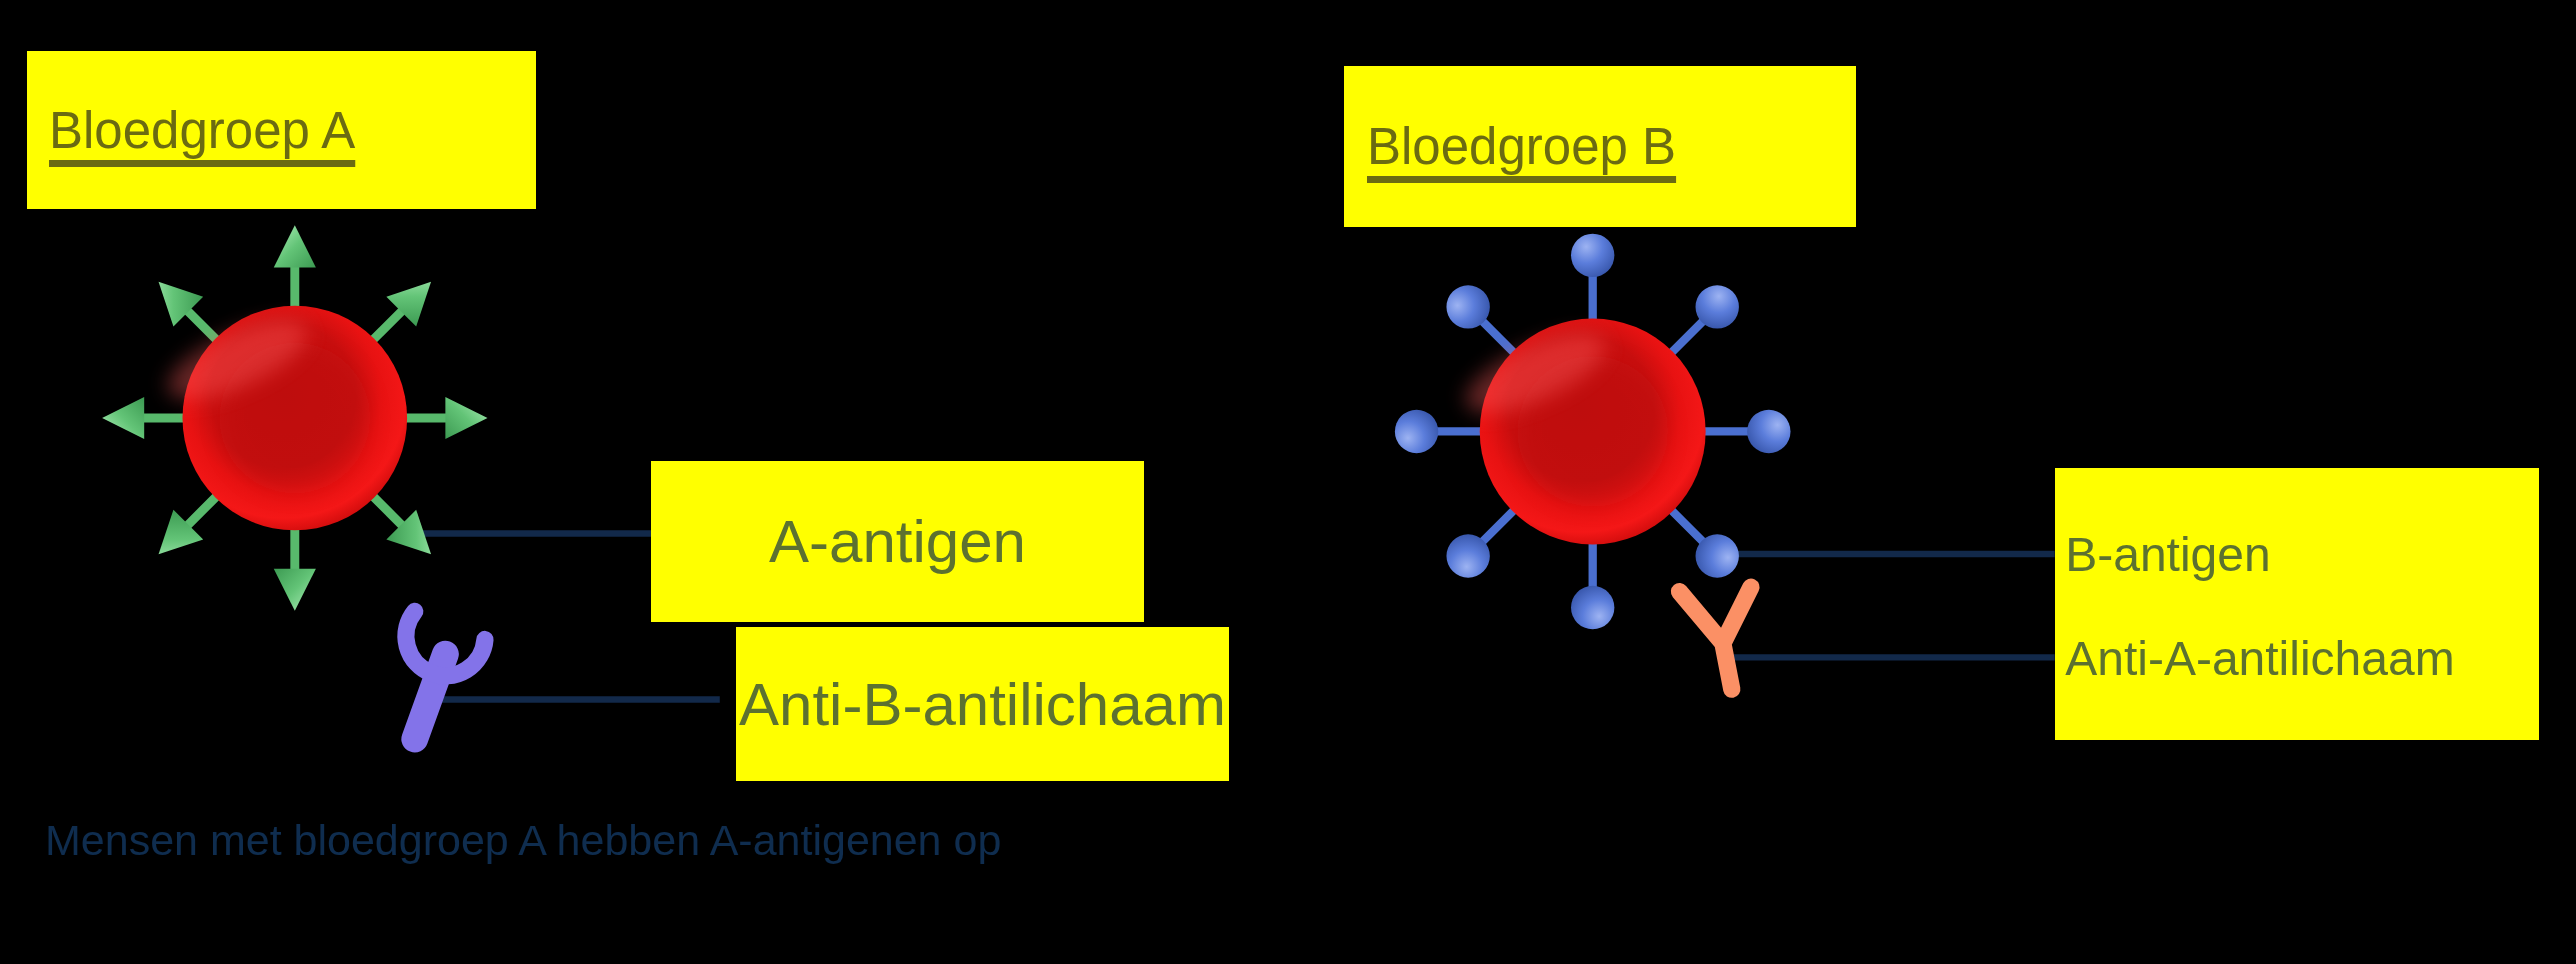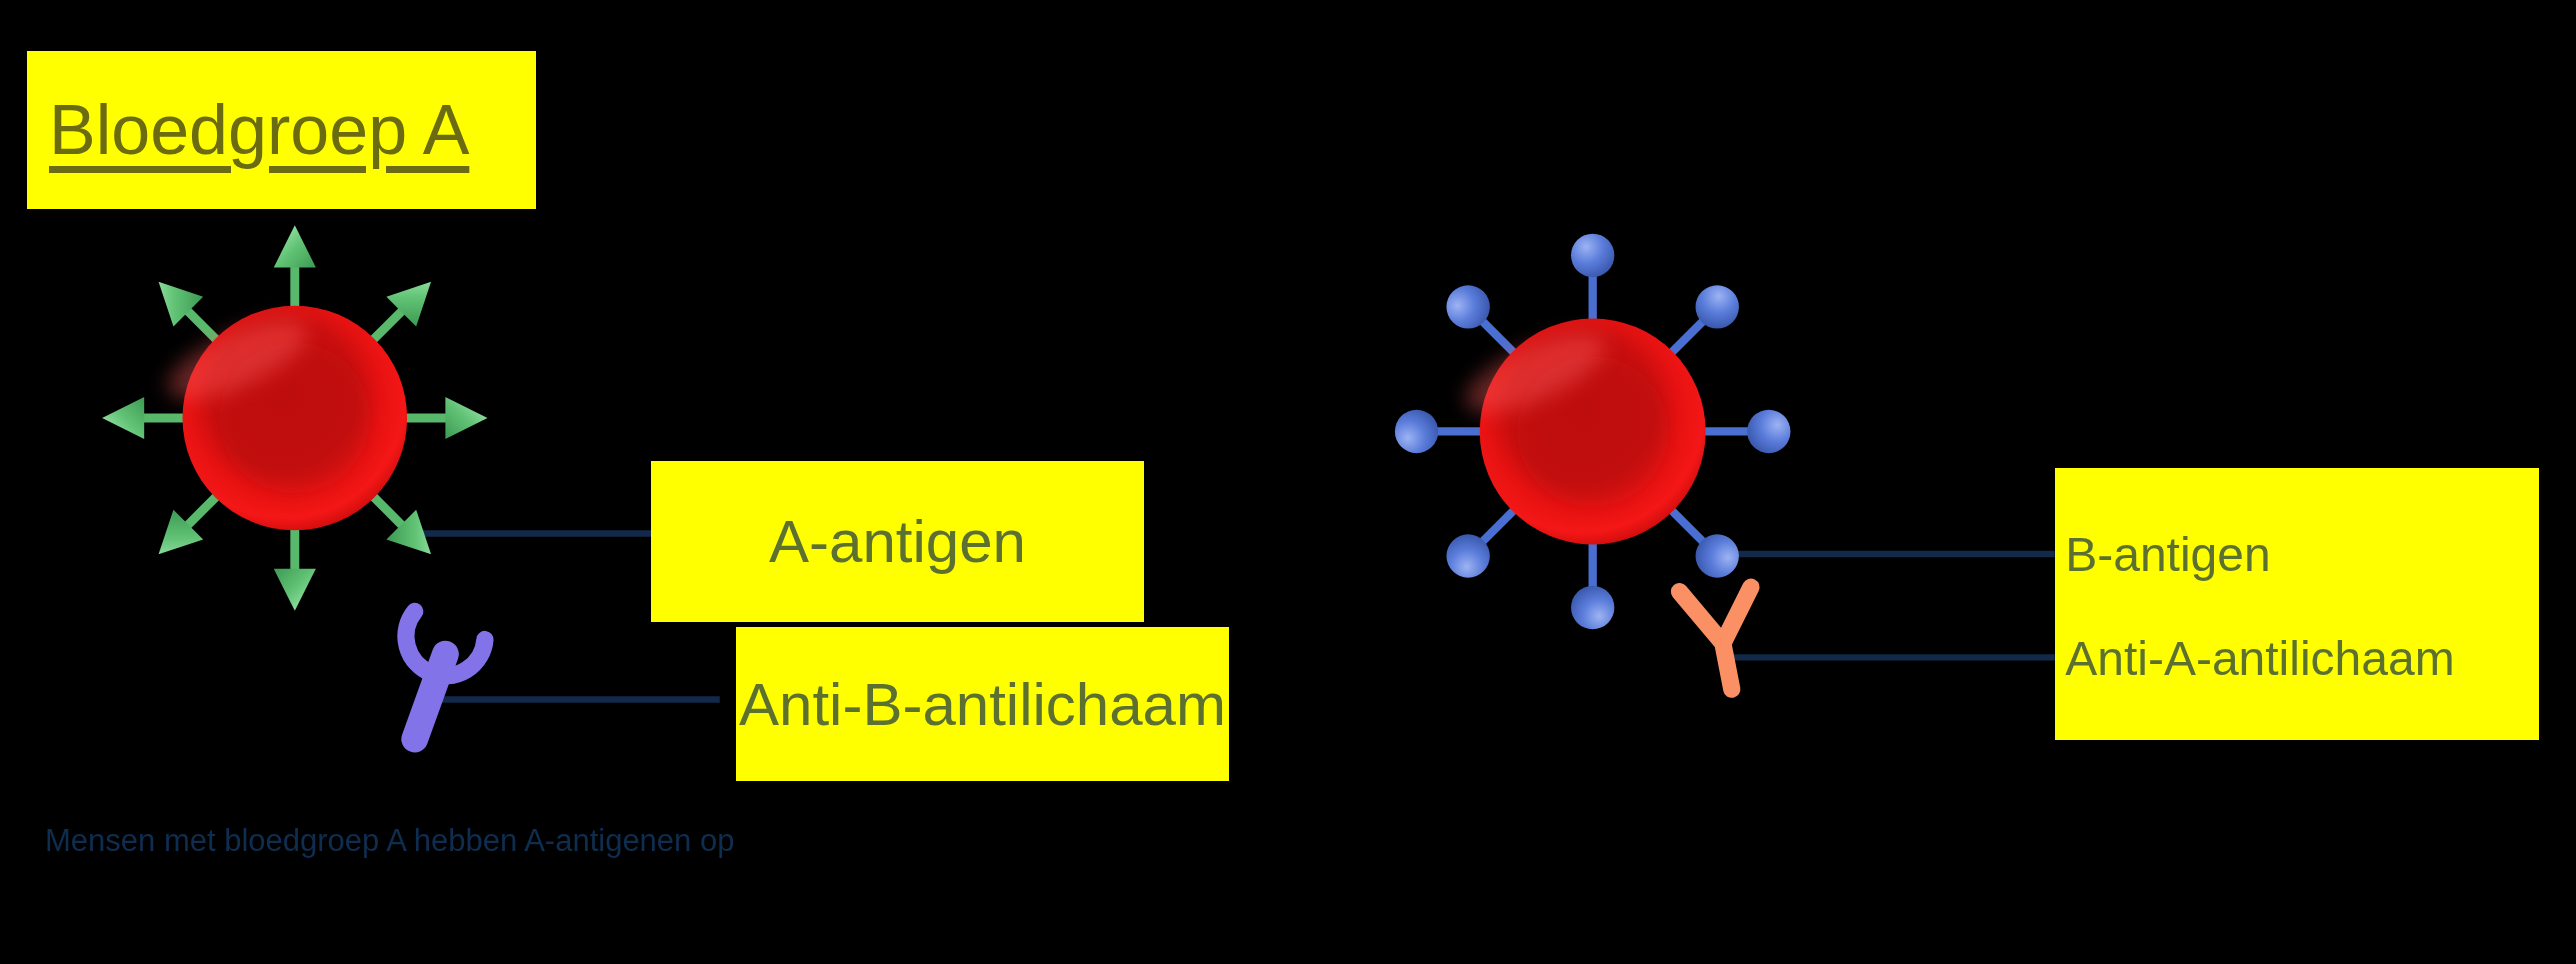--- a/index.html
+++ b/index.html
@@ -12,21 +12,21 @@
     position:relative; width:2576px; height:965px; overflow:hidden;
     background:var(--bg);
     font-family:"Liberation Sans", sans-serif;
   }
   .art{position:absolute; left:0; top:0; width:2576px; height:965px;}
 
   .ybox{position:absolute; background:var(--yellow); display:flex; align-items:center;}
   .title-box-a{left:27px; top:51px; width:487px; height:158px; padding-left:22px;}
   .title-box-b{left:1344px; top:66px; width:489px; height:161px; padding-left:23px;}
   .title-text{
-    font-size:70px; color:var(--title-text); white-space:nowrap;
+    font-size:51px; color:var(--title-text); white-space:nowrap;
     text-decoration:underline; text-decoration-thickness:7px; text-underline-offset:11.5px;
     text-decoration-color:var(--title-text);
     text-align:right;
   }
 
   .label-box{justify-content:center;}
   .box-a-antigen{left:651px; top:461px; width:493px; height:161px;}
   .box-anti-b{left:736px; top:627px; width:493px; height:154px;}
   .label-text{font-size:60px; color:var(--label-text); white-space:nowrap;}
 
@@ -35,21 +35,21 @@
     display:grid; grid-template-rows:104px 104px; padding-top:34px; padding-left:10.2px;
     align-items:center; box-sizing:border-box;
   }
   .box-right .label-text{font-size:48px;}
 
   .note{
     position:absolute; left:581px; top:314px; font-size:52px; color:var(--note); white-space:nowrap;
   }
 
   .caption{
-    position:absolute; top:812px; font-size:31px; line-height:57px;
+    position:absolute; top:812px; font-size:43px; line-height:57px;
     color:var(--caption); white-space:nowrap;
   }
   .caption-a{left:45px;}
   .caption-b{left:1360px;}
 
   
   .connector{stroke:var(--connector); stroke-width:10;}
   .arrow-shaft{stroke:var(--green); stroke-width:14; stroke-linecap:round;}
   .knob-stalk{stroke:var(--blue); stroke-width:13; stroke-linecap:round;}
   .antibody-purple{stroke:var(--purple); fill:none; stroke-linecap:round; stroke-linejoin:round;}
@@ -207,20 +207,23 @@
   </div>
 
   <div class="ybox label-box box-anti-b">
     <span class="label-text">Anti-B-antilichaam</span>
   </div>
 
   <div class="caption caption-a">
     <div>Mensen met bloedgroep A hebben A-antigenen op</div>
   </div>
 
+  <div class="ybox title-box-b">
+    <span class="title-text">Bloedgroep B</span>
+  </div>
 
   <div class="ybox box-right">
     <span class="label-text">B-antigen</span>
     <span class="label-text">Anti-A-antilichaam</span>
   </div>
 
 
 </div>
 
 

